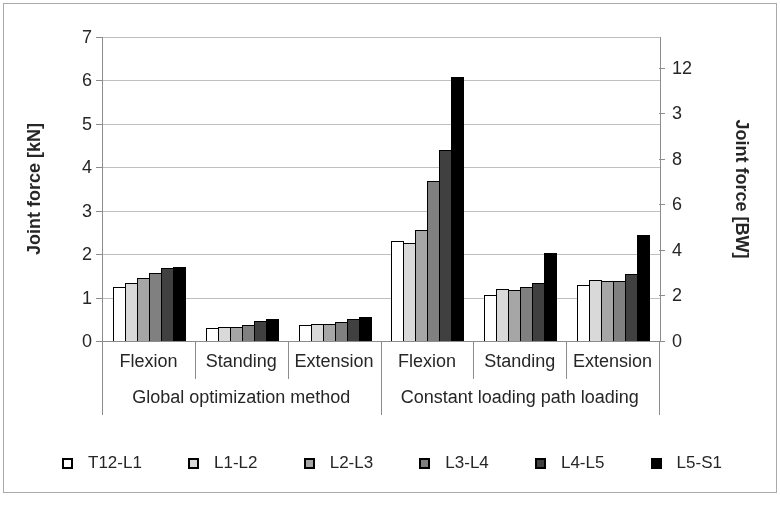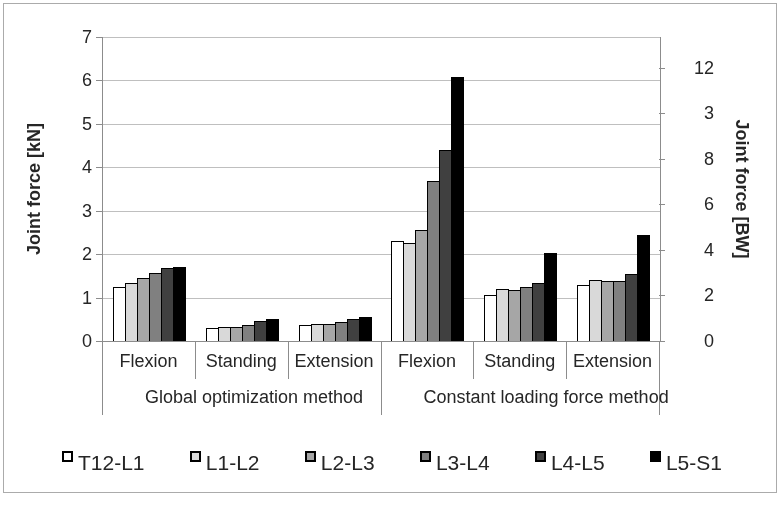--- a/index.html
+++ b/index.html
@@ -8,33 +8,33 @@
     font-family:"Liberation Sans",sans-serif;color:#262626;overflow:hidden;
   }
   .frame{position:absolute;left:3px;top:3px;width:772px;height:488px;border:1px solid #ababab;background:#fff;}
   .plot{position:absolute;left:98px;top:33px;width:557px;height:304px;
         border-left:1px solid #8c8c8c;border-right:1px solid #8c8c8c;}
   .gridline{position:absolute;left:0;width:100%;height:1px;background:#bfbfbf;}
   .baseline{position:absolute;left:-6px;width:569px;height:1px;background:#8c8c8c;}
   .tickmark{position:absolute;width:6px;height:1px;background:#8c8c8c;}
   .ytick{position:absolute;height:22px;line-height:22px;font-size:18px;}
   .ytick.left{width:42px;text-align:right;}
-  .ytick.right{width:42px;text-align:right;}
+  .ytick.right{width:42px;text-align:left;}
   .cluster{position:absolute;bottom:0;height:100%;display:flex;align-items:flex-end;justify-content:center;}
   .bar{flex:0 0 13px;box-sizing:border-box;border:1px solid #000;border-bottom:none;}
   .bar + .bar{margin-left:-1px;}
   .xsep{position:absolute;width:1px;background:#8c8c8c;}
   .cond-label{position:absolute;height:30px;line-height:30px;text-align:center;font-size:18px;}
-  .group-label{position:absolute;height:30px;line-height:30px;font-size:18px;margin-left:43px;}
+  .group-label{position:absolute;height:30px;line-height:30px;text-align:center;font-size:18px;}
   .axis-title{position:absolute;font-size:18px;font-weight:bold;white-space:nowrap;color:#262626;}
   .axis-title.left{transform:translate(-50%,-50%) rotate(-90deg);}
   .axis-title.right{transform:translate(-50%,-50%) rotate(90deg);}
   .legend{position:absolute;left:58px;top:447px;width:660px;height:24px;
           display:flex;justify-content:space-between;align-items:center;}
-  .legend-item{display:flex;align-items:flex-start;gap:5px;font-size:21px;}
+  .legend-item{display:flex;align-items:center;gap:15px;font-size:17px;}
   .swatch{width:7px;height:7px;border:2px solid #000;}
 </style>
 </head>
 <body>
 
 <div class="frame">
   <div class="axis-title left" style="left:30px;top:185px;">Joint force [kN]</div>
   <div class="axis-title right" style="left:737px;top:185px;">Joint force [BW]</div>
 
   <div class="plot" id="plot">
@@ -134,21 +134,21 @@
       <div class="cond-label" style="left: 469.333px; width: 92.8333px; top: 342px;">Standing</div>
       <div class="cond-label" style="left: 562.167px; width: 92.8333px; top: 342px;">Extension</div>
       <div class="xsep" style="left: 190.833px; top: 337px; height: 38px;"></div>
       <div class="xsep" style="left: 283.667px; top: 337px; height: 38px;"></div>
       <div class="xsep" style="left: 469.333px; top: 337px; height: 38px;"></div>
       <div class="xsep" style="left: 562.167px; top: 337px; height: 38px;"></div>
       <div class="xsep" style="left: 98px; top: 337px; height: 74px;"></div>
       <div class="xsep" style="left: 377px; top: 337px; height: 74px;"></div>
       <div class="xsep" style="left: 655px; top: 337px; height: 74px;"></div>
       <div class="group-label" style="left: 98px; width: 278.5px; top: 378px;">Global optimization method</div>
-      <div class="group-label" style="left: 376.5px; width: 278.5px; top: 378px;">Constant loading force method</div>
+      <div class="group-label" style="left: 376.5px; width: 278.5px; top: 378px;">Constant loading path loading</div>
     </div>
 
   <div class="legend" id="legend">
       <div class="legend-item">
         <div class="swatch" style="background: rgb(255, 255, 255);"></div>
         <div>T12-L1</div>
       </div>
       <div class="legend-item">
         <div class="swatch" style="background: rgb(217, 217, 217);"></div>
         <div>L1-L2</div>

